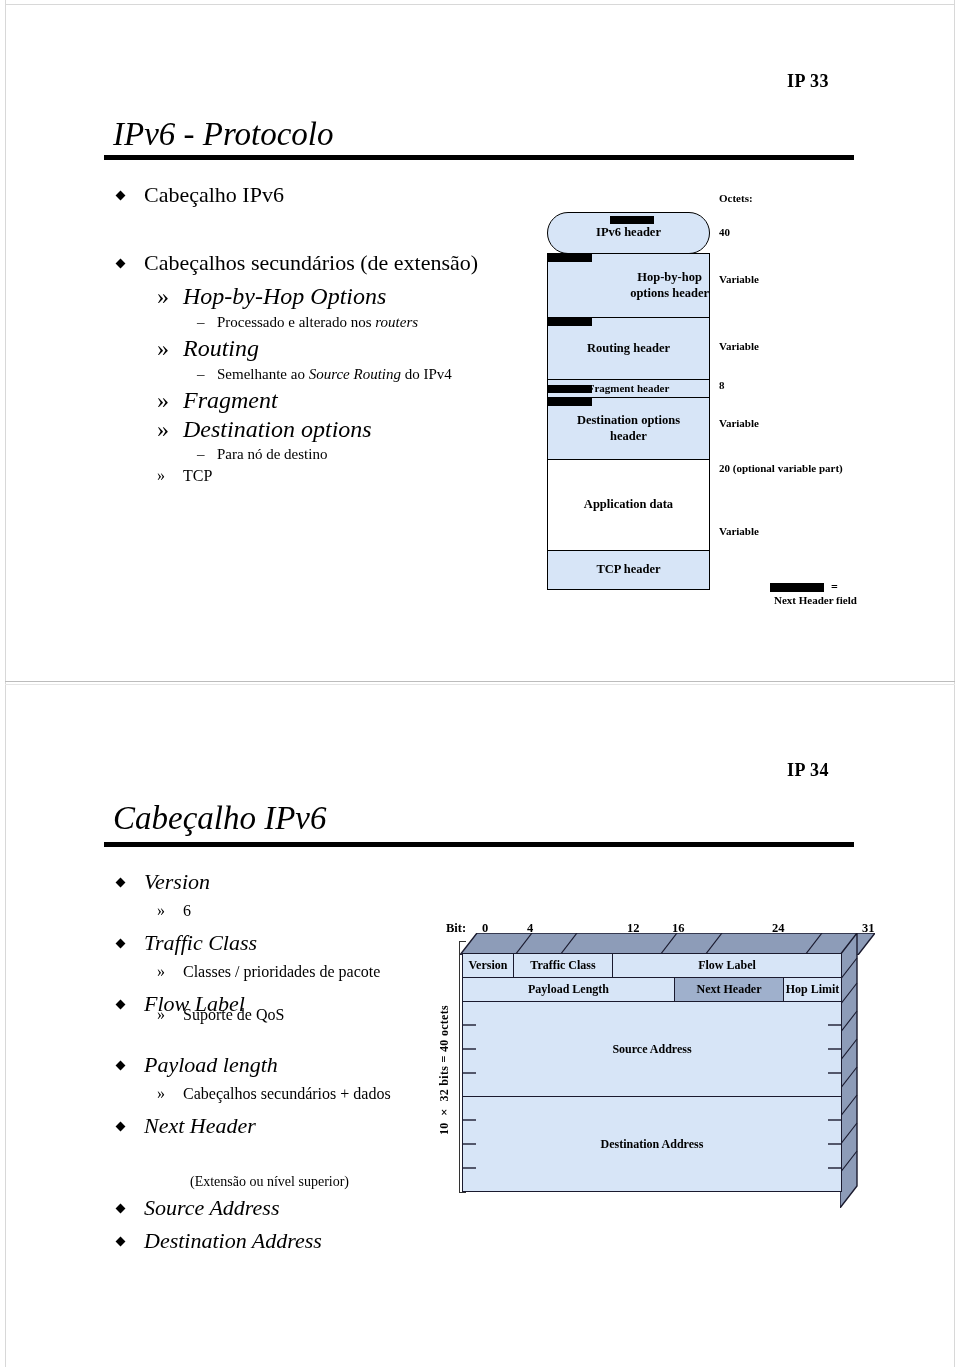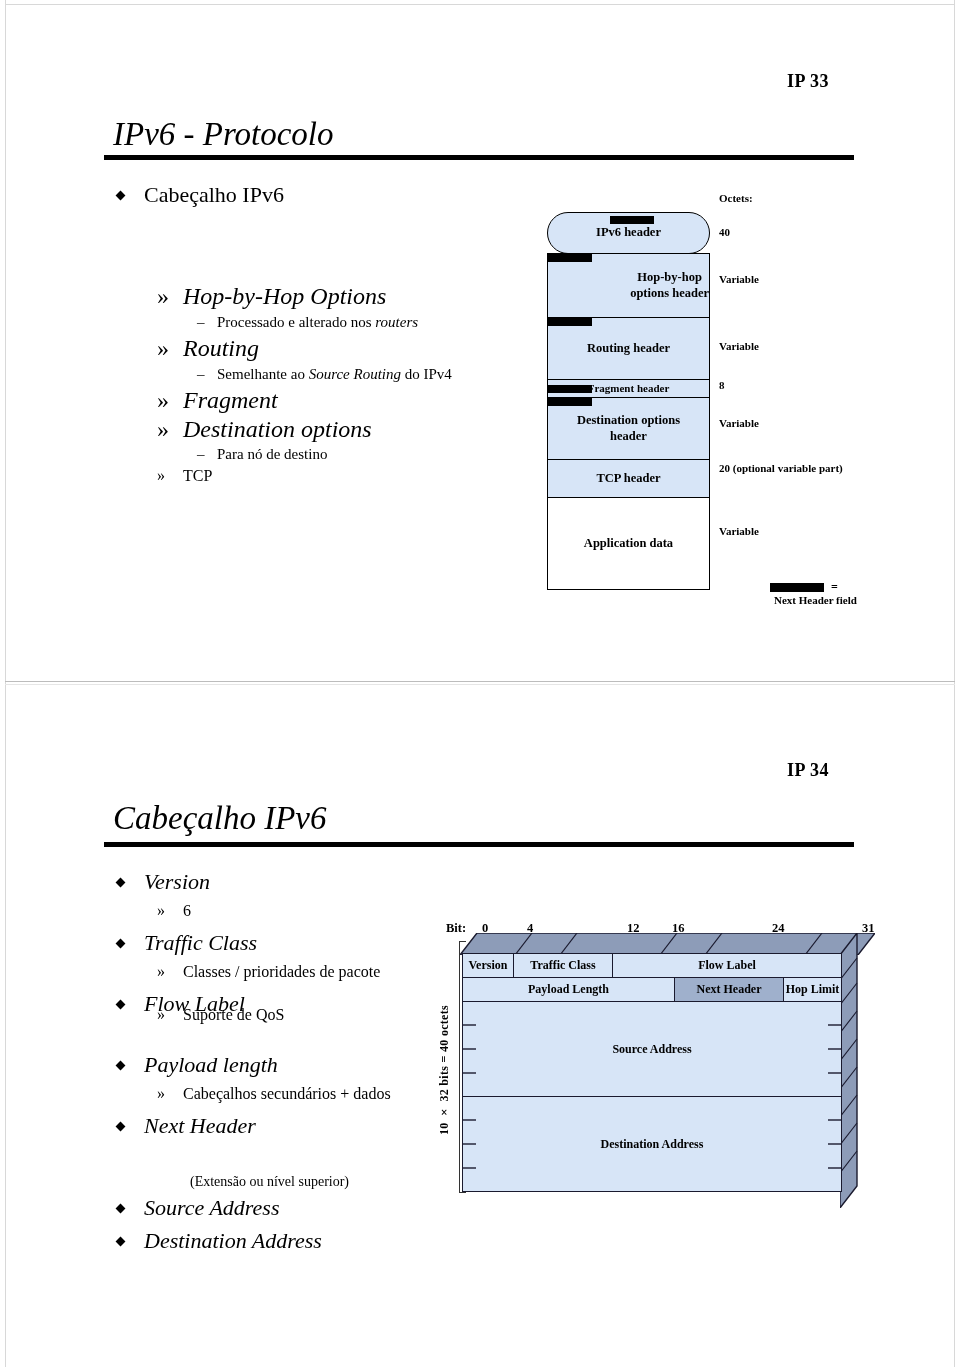--- a/index.html
+++ b/index.html
@@ -192,20 +192,23 @@
 
     <div class="slide-num" style="left:787px; top:71px;">IP 33</div>
 
     <div class="slide-title" style="left:113px; top:116px;">IPv6 - Protocolo</div>
     <div class="title-rule" style="left:104px; top:155px; width:750px;"></div>
 
     <div class="bl b1" style="left:117px; top:182px;">
       <span class="dia"></span><span>Cabeçalho IPv6</span>
     </div>
 
+    <div class="bl b1" style="left:117px; top:250px;">
+      <span class="dia"></span><span>Cabeçalhos secundários (de extensão)</span>
+    </div>
 
     <div class="bl b2" style="left:157px; top:283px;">
       <span class="guil rm">»</span><span>Hop-by-Hop Options</span>
     </div>
 
     <div class="bl b3" style="left:197px; top:314px;">
       <span class="dash">–</span><span>Processado e alterado nos </span><span class="it">routers</span>
     </div>
 
     <div class="bl b2" style="left:157px; top:335px;">
@@ -256,26 +259,26 @@
         <span>Fragment header</span>
         <span class="nh" style="left:-0.5px; top:5px; width:44px;"></span>
       </div>
 
       <div class="sbox" style="height:63px;">
         <span style="white-space:pre-line">Destination options
 header</span>
         <span class="nh" style="left:-0.5px; top:0px; width:44px;"></span>
       </div>
 
+      <div class="sbox white" style="height:93px;">
+        <span>Application data</span>
+      </div>
+
       <div class="sbox" style="height:40px;">
         <span>TCP header</span>
-      </div>
-
-      <div class="sbox white" style="height:93px;">
-        <span>Application data</span>
       </div>
     </div>
 
     <div class="octets-val" style="left:719px; top:226px;">40</div>
     <div class="octets-val" style="left:719px; top:273px;">Variable</div>
     <div class="octets-val" style="left:719px; top:340px;">Variable</div>
     <div class="octets-val" style="left:719px; top:379px;">8</div>
     <div class="octets-val" style="left:719px; top:417px;">Variable</div>
     <div class="octets-val" style="left:719px; top:462px;">20 (optional variable part)</div>
     <div class="octets-val" style="left:719px; top:525px;">Variable</div>

